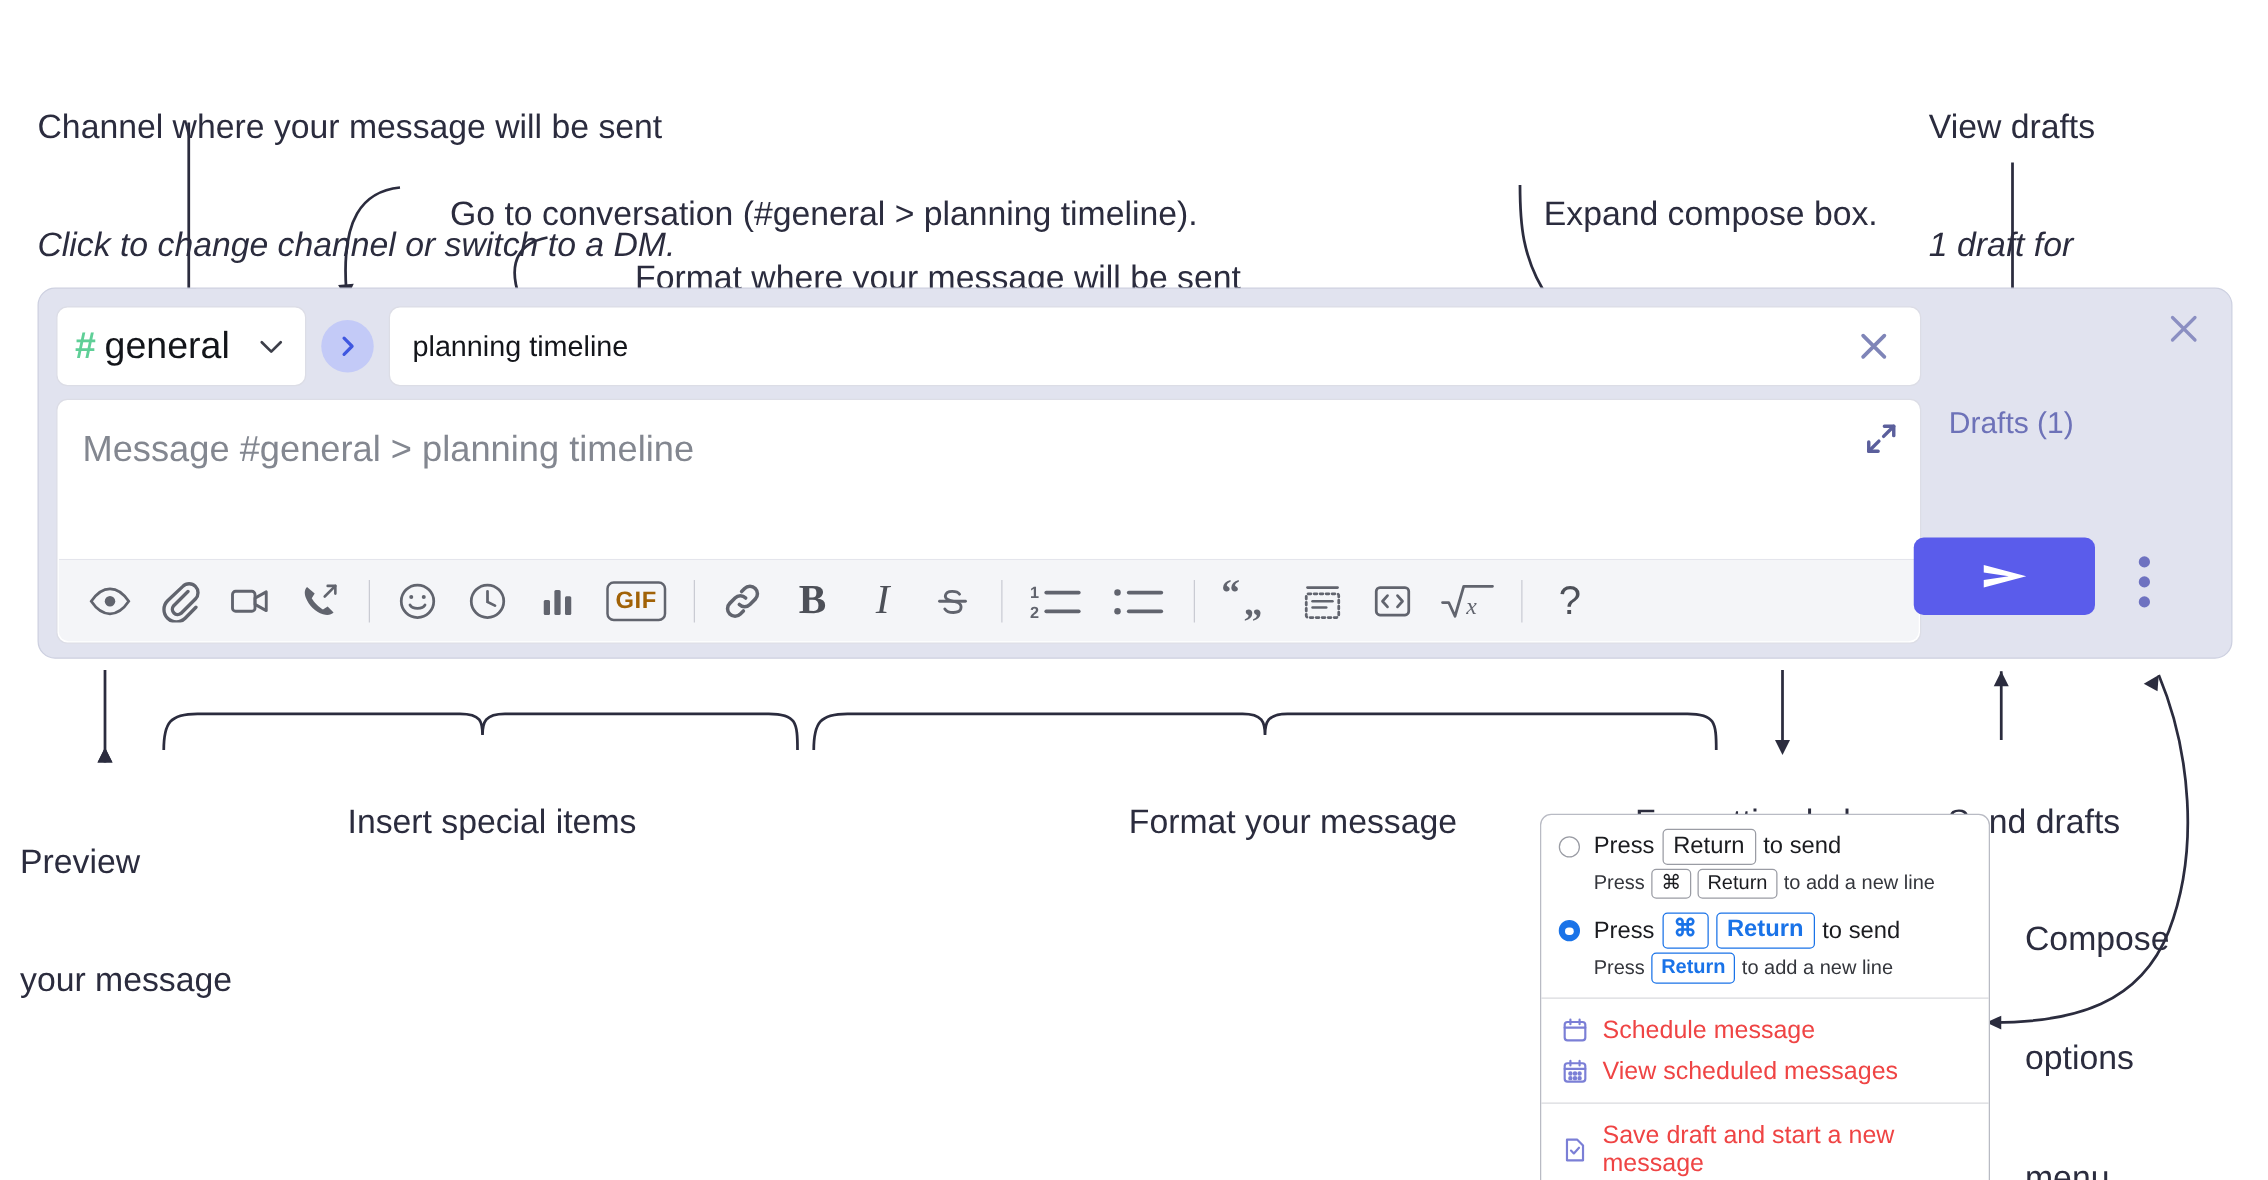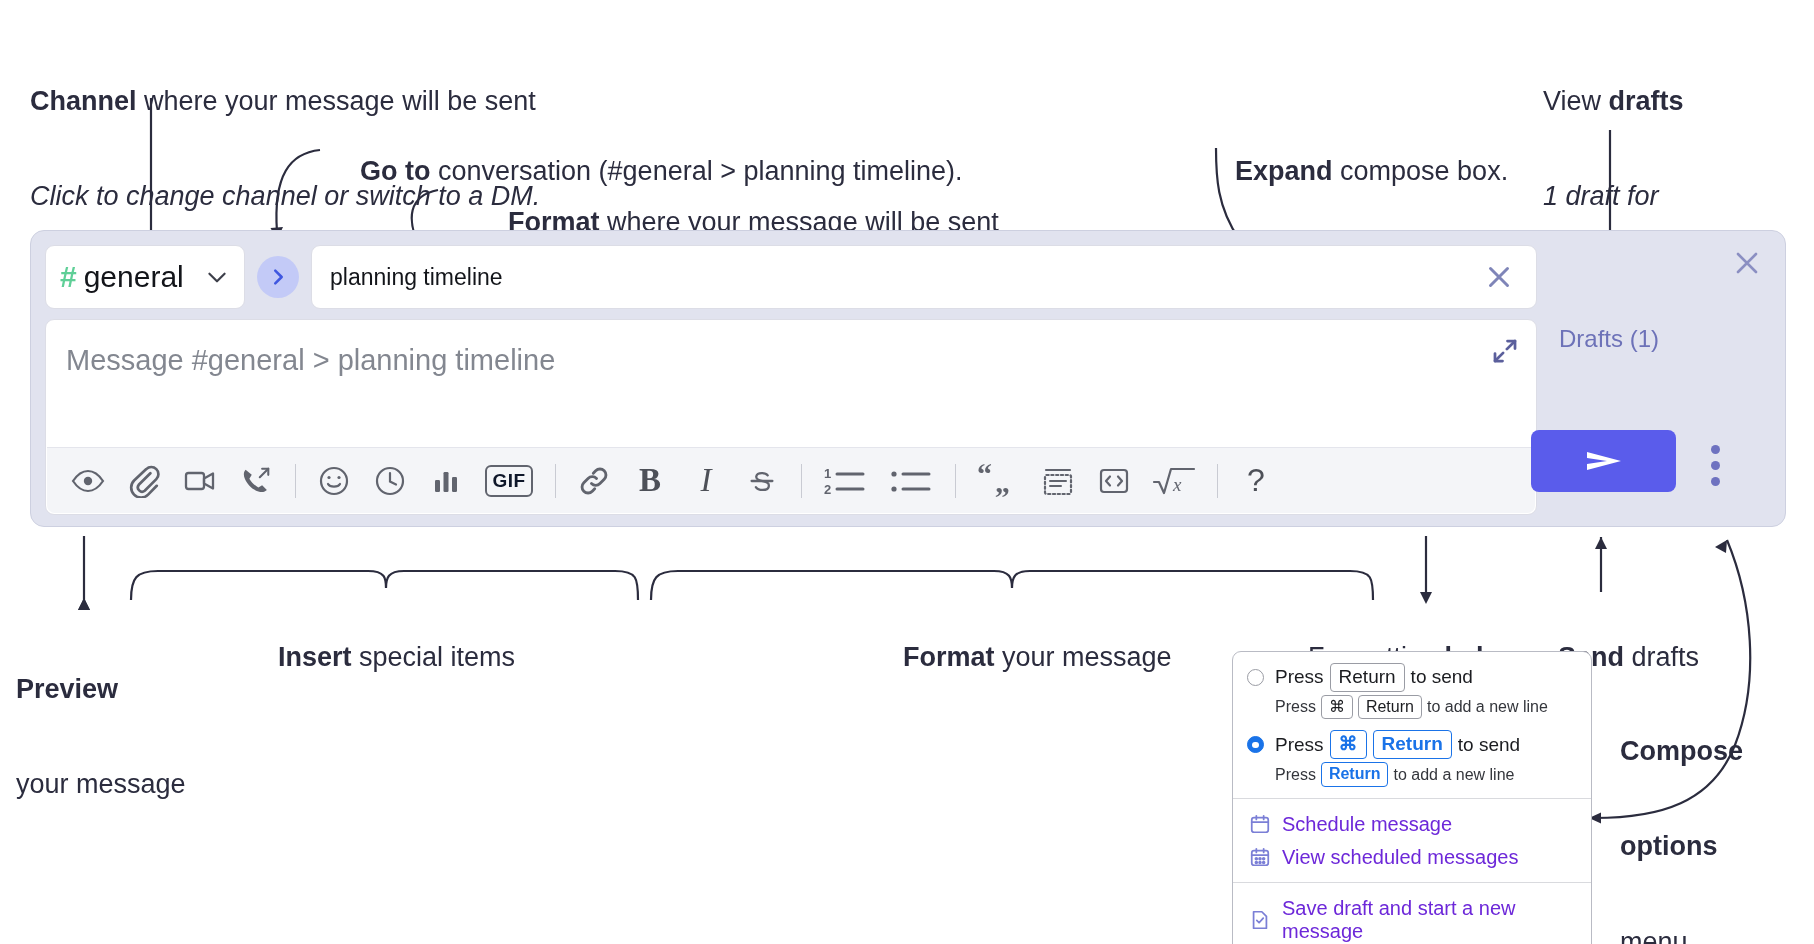--- a/index.html
+++ b/index.html
@@ -12,21 +12,21 @@
   #root { position: relative; width: 1814px; height: 944px; }
 
   
   .anno {
     position: absolute;
     color: #2b2c3e;
     font-size: 27px;
     line-height: 1.18;
     white-space: pre;
   }
-  .anno b { font-weight: 700; }
+  .anno b { font-weight: 400; }
   .anno i { font-style: italic; }
 
   
   #lines { position: absolute; left: 0; top: 0; width: 1814px; height: 944px; pointer-events: none; }
 
   
   .compose-panel {
     position: absolute;
     left: 30px; top: 230px;
     width: 1756px; height: 297px;
@@ -126,21 +126,21 @@
     color: #61646e; cursor: pointer; margin-right: 10px;
     flex: 0 0 auto;
   }
   .tsep {
     width: 1px; height: 34px; background: #c9cbd3;
     margin: 0 15px 0 6px; flex: 0 0 auto;
   }
   .gif-box {
     border: 2.4px solid #61646e; border-radius: 6px;
     font-size: 19px; font-weight: 700; letter-spacing: .5px;
-    padding: 3px 5px; color: #0f172a;
+    padding: 3px 5px; color: #a16207;
     font-family: "Liberation Sans", sans-serif;
   }
   .qmark { font-size: 32px; color: #4d5058; font-weight: 400; }
   .bold-g { font-size: 33px; font-weight: 700; color: #4d5058; font-family:"Liberation Serif", serif;}
   .ital-g { font-size: 33px; font-style: italic; color: #4d5058; font-family:"Liberation Serif", serif;}
 
   
   .drafts-link {
     position: absolute;
     left: 1530px; top: 325px;
@@ -200,21 +200,21 @@
   .key {
     border: 1px solid #9a9ca4; border-radius: 4px;
     padding: 1px 7px; font-size: 16px; color: #1b1c20;
     background: #fff; line-height: 1.3;
   }
   .key.big { font-size: 19px; padding: 1px 8px; }
   .key.blue { border-color: #1a73e8; color: #1a73e8; font-weight: 700; }
   .mitem {
     display: flex; align-items: center; gap: 11px;
     padding: 5px 12px 5px 16px;
-    font-size: 20px; color: #6d28d9; cursor: pointer;
+    font-size: 20px; color: #ef4444; cursor: pointer;
   }
   .mic { color: #7b7fd6; display: flex; flex: 0 0 auto; }
 </style>
 </head>
 <body>
 
 <div id="root">
 
   <svg id="lines" viewBox="0 0 1814 944">
     <g fill="none" stroke="#2b2c3e" stroke-width="2.2">

